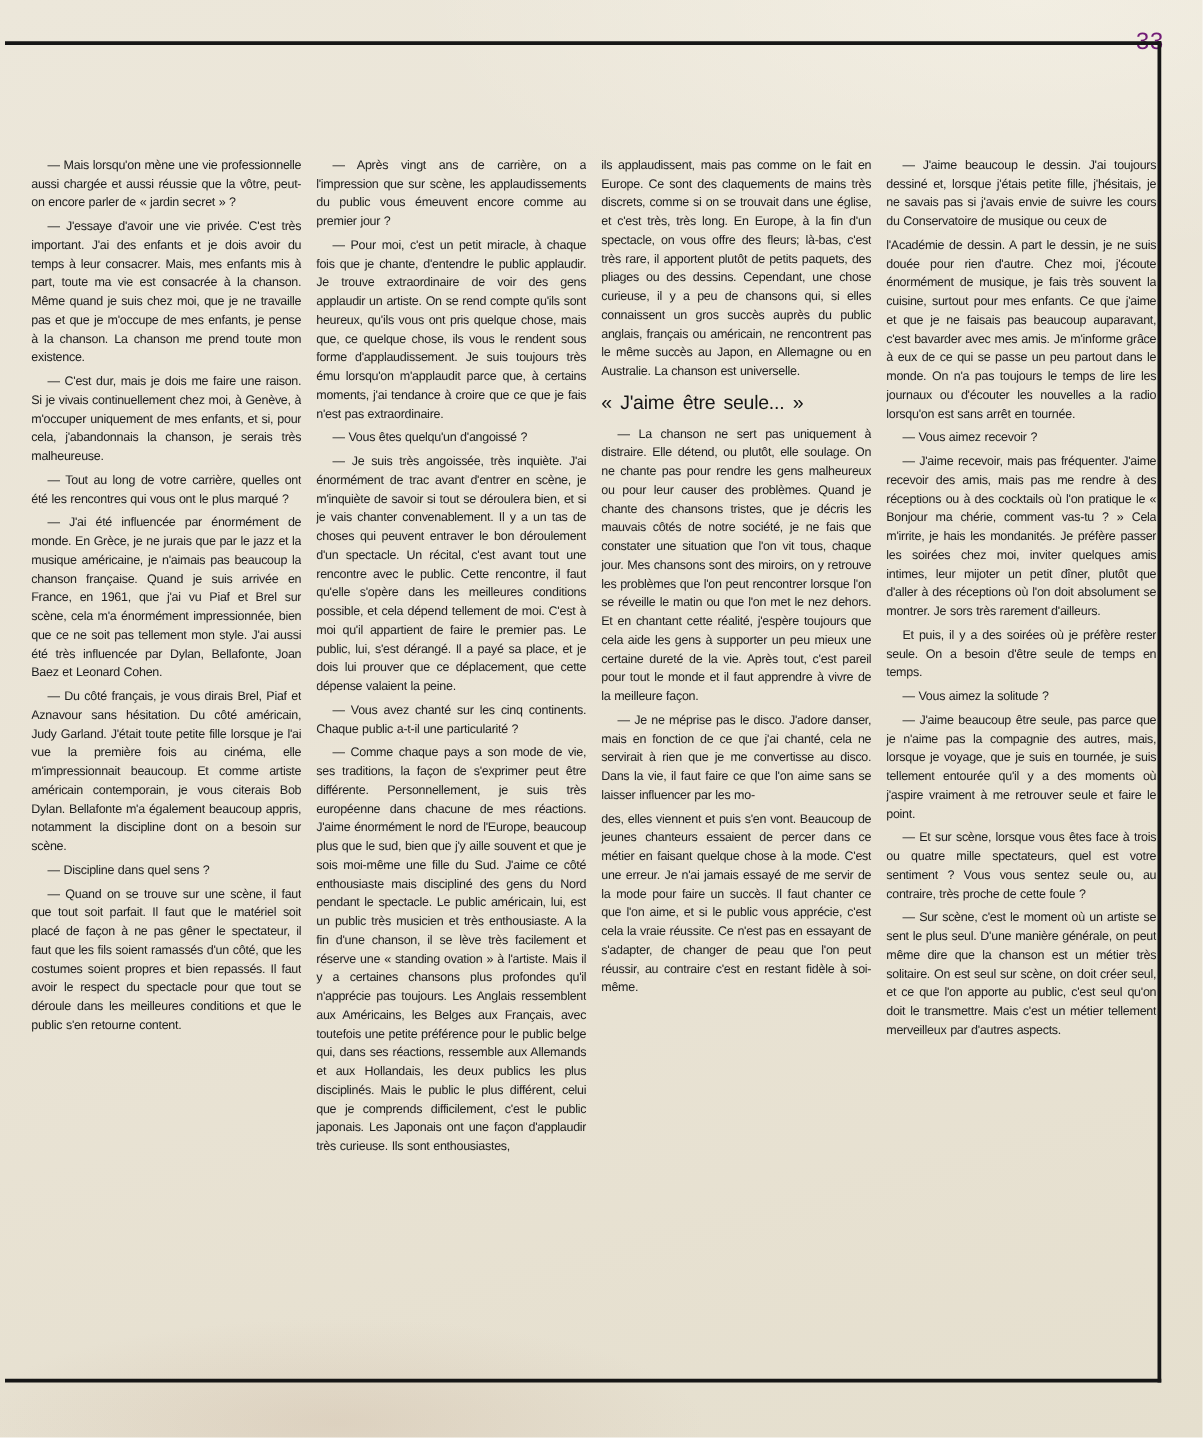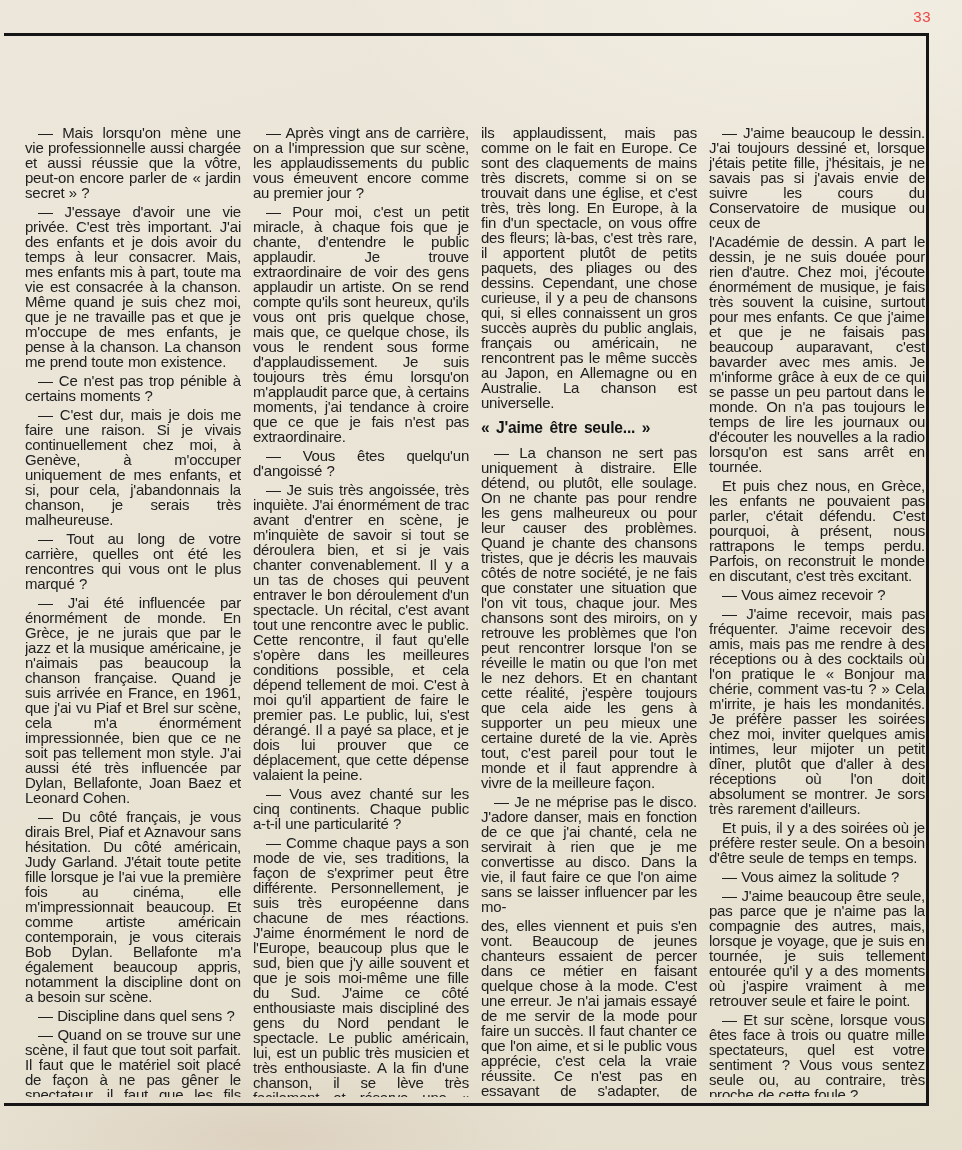--- a/index.html
+++ b/index.html
@@ -19,25 +19,25 @@
     color: #202020;
   }
 
   .page {
     position: absolute;
     inset: 0;
   }
 
   .page-number {
     position: absolute;
-    top: 8px;
+    top: 23px;
     right: 31px;
-    font-size: 15px;
+    font-size: 19px;
     letter-spacing: 0.5px;
-    color: #ef4444;
+    color: #701a75;
   }
 
   .article-box {
     position: absolute;
     left: 4px;
     top: 33px;
     width: 925px;
     height: 1073px;
     border-top: 3px solid #161616;
     border-right: 3px solid #161616;
@@ -58,54 +58,53 @@
   }
 
   .col {
     flex: 0 0 216px;
     width: 216px;
     overflow: hidden;
   }
 
   .col p {
     margin: 0 0 4px 0;
-    font-size: 15px;
+    font-size: 10px;
     line-height: 15px;
     letter-spacing: -0.22px;
     text-align: justify;
     word-spacing: 0.4px;
   }
 
   .blk-q, .blk-a, .blk-p { text-indent: 13px; }
   .blk-c { text-indent: 0; }
 
   .blk-h {
     font-size: 15.6px !important;
-    font-weight: 700;
+    font-weight: 400;
     letter-spacing: -0.2px !important;
     line-height: 18px !important;
     margin: 9px 0 8px 0 !important;
     text-indent: 0;
     text-align: right;
     word-spacing: 2.5px !important;
     color: #141414;
   }
 </style>
 </head>
 <body>
 
 <div class="page">
   <div class="page-number">33</div>
 
   <div class="article-box">
     <div class="columns">
       <div class="col">
           <p class="blk-q">— Mais lorsqu'on mène une vie professionnelle aussi chargée et aussi réussie que la vôtre, peut-on encore parler de « jardin secret » ?</p>
           <p class="blk-a">— J'essaye d'avoir une vie privée. C'est très important. J'ai des enfants et je dois avoir du temps à leur consacrer. Mais, mes enfants mis à part, toute ma vie est consacrée à la chanson. Même quand je suis chez moi, que je ne travaille pas et que je m'occupe de mes enfants, je pense à la chanson. La chanson me prend toute mon existence.</p>
-          <p class="blk-q">— Ce n'est pas trop pénible à certains moments ?</p>
           <p class="blk-a">— C'est dur, mais je dois me faire une raison. Si je vivais continuellement chez moi, à Genève, à m'occuper uniquement de mes enfants, et si, pour cela, j'abandonnais la chanson, je serais très malheureuse.</p>
           <p class="blk-q">— Tout au long de votre carrière, quelles ont été les rencontres qui vous ont le plus marqué ?</p>
           <p class="blk-a">— J'ai été influencée par énormément de monde. En Grèce, je ne jurais que par le jazz et la musique américaine, je n'aimais pas beaucoup la chanson française. Quand je suis arrivée en France, en 1961, que j'ai vu Piaf et Brel sur scène, cela m'a énormément impressionnée, bien que ce ne soit pas tellement mon style. J'ai aussi été très influencée par Dylan, Bellafonte, Joan Baez et Leonard Cohen.</p>
           <p class="blk-a">— Du côté français, je vous dirais Brel, Piaf et Aznavour sans hésitation. Du côté américain, Judy Garland. J'était toute petite fille lorsque je l'ai vue la première fois au cinéma, elle m'impressionnait beaucoup. Et comme artiste américain contemporain, je vous citerais Bob Dylan. Bellafonte m'a également beaucoup appris, notamment la discipline dont on a besoin sur scène.</p>
           <p class="blk-q">— Discipline dans quel sens ?</p>
           <p class="blk-a">— Quand on se trouve sur une scène, il faut que tout soit parfait. Il faut que le matériel soit placé de façon à ne pas gêner le spectateur, il faut que les fils soient ramassés d'un côté, que les costumes soient propres et bien repassés. Il faut avoir le respect du spectacle pour que tout se déroule dans les meilleures conditions et que le public s'en retourne content.</p>
         </div>
       <div class="col">
           <p class="blk-q">— Après vingt ans de carrière, on a l'impression que sur scène, les applaudissements du public vous émeuvent encore comme au premier jour ?</p>
           <p class="blk-a">— Pour moi, c'est un petit miracle, à chaque fois que je chante, d'entendre le public applaudir. Je trouve extraordinaire de voir des gens applaudir un artiste. On se rend compte qu'ils sont heureux, qu'ils vous ont pris quelque chose, mais que, ce quelque chose, ils vous le rendent sous forme d'applaudissement. Je suis toujours très ému lorsqu'on m'applaudit parce que, à certains moments, j'ai tendance à croire que ce que je fais n'est pas extraordinaire.</p>
@@ -117,21 +116,20 @@
       <div class="col">
           <p class="blk-c">ils applaudissent, mais pas comme on le fait en Europe. Ce sont des claquements de mains très discrets, comme si on se trouvait dans une église, et c'est très, très long. En Europe, à la fin d'un spectacle, on vous offre des fleurs; là-bas, c'est très rare, il apportent plutôt de petits paquets, des pliages ou des dessins. Cependant, une chose curieuse, il y a peu de chansons qui, si elles connaissent un gros succès auprès du public anglais, français ou américain, ne rencontrent pas le même succès au Japon, en Allemagne ou en Australie. La chanson est universelle.</p>
           <p class="blk-h">« J'aime être seule... »</p>
           <p class="blk-a">— La chanson ne sert pas uniquement à distraire. Elle détend, ou plutôt, elle soulage. On ne chante pas pour rendre les gens malheureux ou pour leur causer des problèmes. Quand je chante des chansons tristes, que je décris les mauvais côtés de notre société, je ne fais que constater une situation que l'on vit tous, chaque jour. Mes chansons sont des miroirs, on y retrouve les problèmes que l'on peut rencontrer lorsque l'on se réveille le matin ou que l'on met le nez dehors. Et en chantant cette réalité, j'espère toujours que cela aide les gens à supporter un peu mieux une certaine dureté de la vie. Après tout, c'est pareil pour tout le monde et il faut apprendre à vivre de la meilleure façon.</p>
           <p class="blk-a">— Je ne méprise pas le disco. J'adore danser, mais en fonction de ce que j'ai chanté, cela ne servirait à rien que je me convertisse au disco. Dans la vie, il faut faire ce que l'on aime sans se laisser influencer par les mo-</p>
           <p class="blk-c">des, elles viennent et puis s'en vont. Beaucoup de jeunes chanteurs essaient de percer dans ce métier en faisant quelque chose à la mode. C'est une erreur. Je n'ai jamais essayé de me servir de la mode pour faire un succès. Il faut chanter ce que l'on aime, et si le public vous apprécie, c'est cela la vraie réussite. Ce n'est pas en essayant de s'adapter, de changer de peau que l'on peut réussir, au contraire c'est en restant fidèle à soi-même.</p>
         </div>
       <div class="col">
           <p class="blk-a">— J'aime beaucoup le dessin. J'ai toujours dessiné et, lorsque j'étais petite fille, j'hésitais, je ne savais pas si j'avais envie de suivre les cours du Conservatoire de musique ou ceux de</p>
           <p class="blk-c">l'Académie de dessin. A part le dessin, je ne suis douée pour rien d'autre. Chez moi, j'écoute énormément de musique, je fais très souvent la cuisine, surtout pour mes enfants. Ce que j'aime et que je ne faisais pas beaucoup auparavant, c'est bavarder avec mes amis. Je m'informe grâce à eux de ce qui se passe un peu partout dans le monde. On n'a pas toujours le temps de lire les journaux ou d'écouter les nouvelles a la radio lorsqu'on est sans arrêt en tournée.</p>
-          <p class="blk-p">Et puis chez nous, en Grèce, les enfants ne pouvaient pas parler, c'était défendu. C'est pourquoi, à présent, nous rattrapons le temps perdu. Parfois, on reconstruit le monde en discutant, c'est très excitant.</p>
           <p class="blk-q">— Vous aimez recevoir ?</p>
           <p class="blk-a">— J'aime recevoir, mais pas fréquenter. J'aime recevoir des amis, mais pas me rendre à des réceptions ou à des cocktails où l'on pratique le « Bonjour ma chérie, comment vas-tu ? » Cela m'irrite, je hais les mondanités. Je préfère passer les soirées chez moi, inviter quelques amis intimes, leur mijoter un petit dîner, plutôt que d'aller à des réceptions où l'on doit absolument se montrer. Je sors très rarement d'ailleurs.</p>
           <p class="blk-p">Et puis, il y a des soirées où je préfère rester seule. On a besoin d'être seule de temps en temps.</p>
           <p class="blk-q">— Vous aimez la solitude ?</p>
           <p class="blk-a">— J'aime beaucoup être seule, pas parce que je n'aime pas la compagnie des autres, mais, lorsque je voyage, que je suis en tournée, je suis tellement entourée qu'il y a des moments où j'aspire vraiment à me retrouver seule et faire le point.</p>
           <p class="blk-q">— Et sur scène, lorsque vous êtes face à trois ou quatre mille spectateurs, quel est votre sentiment ? Vous vous sentez seule ou, au contraire, très proche de cette foule ?</p>
           <p class="blk-a">— Sur scène, c'est le moment où un artiste se sent le plus seul. D'une manière générale, on peut même dire que la chanson est un métier très solitaire. On est seul sur scène, on doit créer seul, et ce que l'on apporte au public, c'est seul qu'on doit le transmettre. Mais c'est un métier tellement merveilleux par d'autres aspects.</p>
         </div>
     </div>
   </div>

